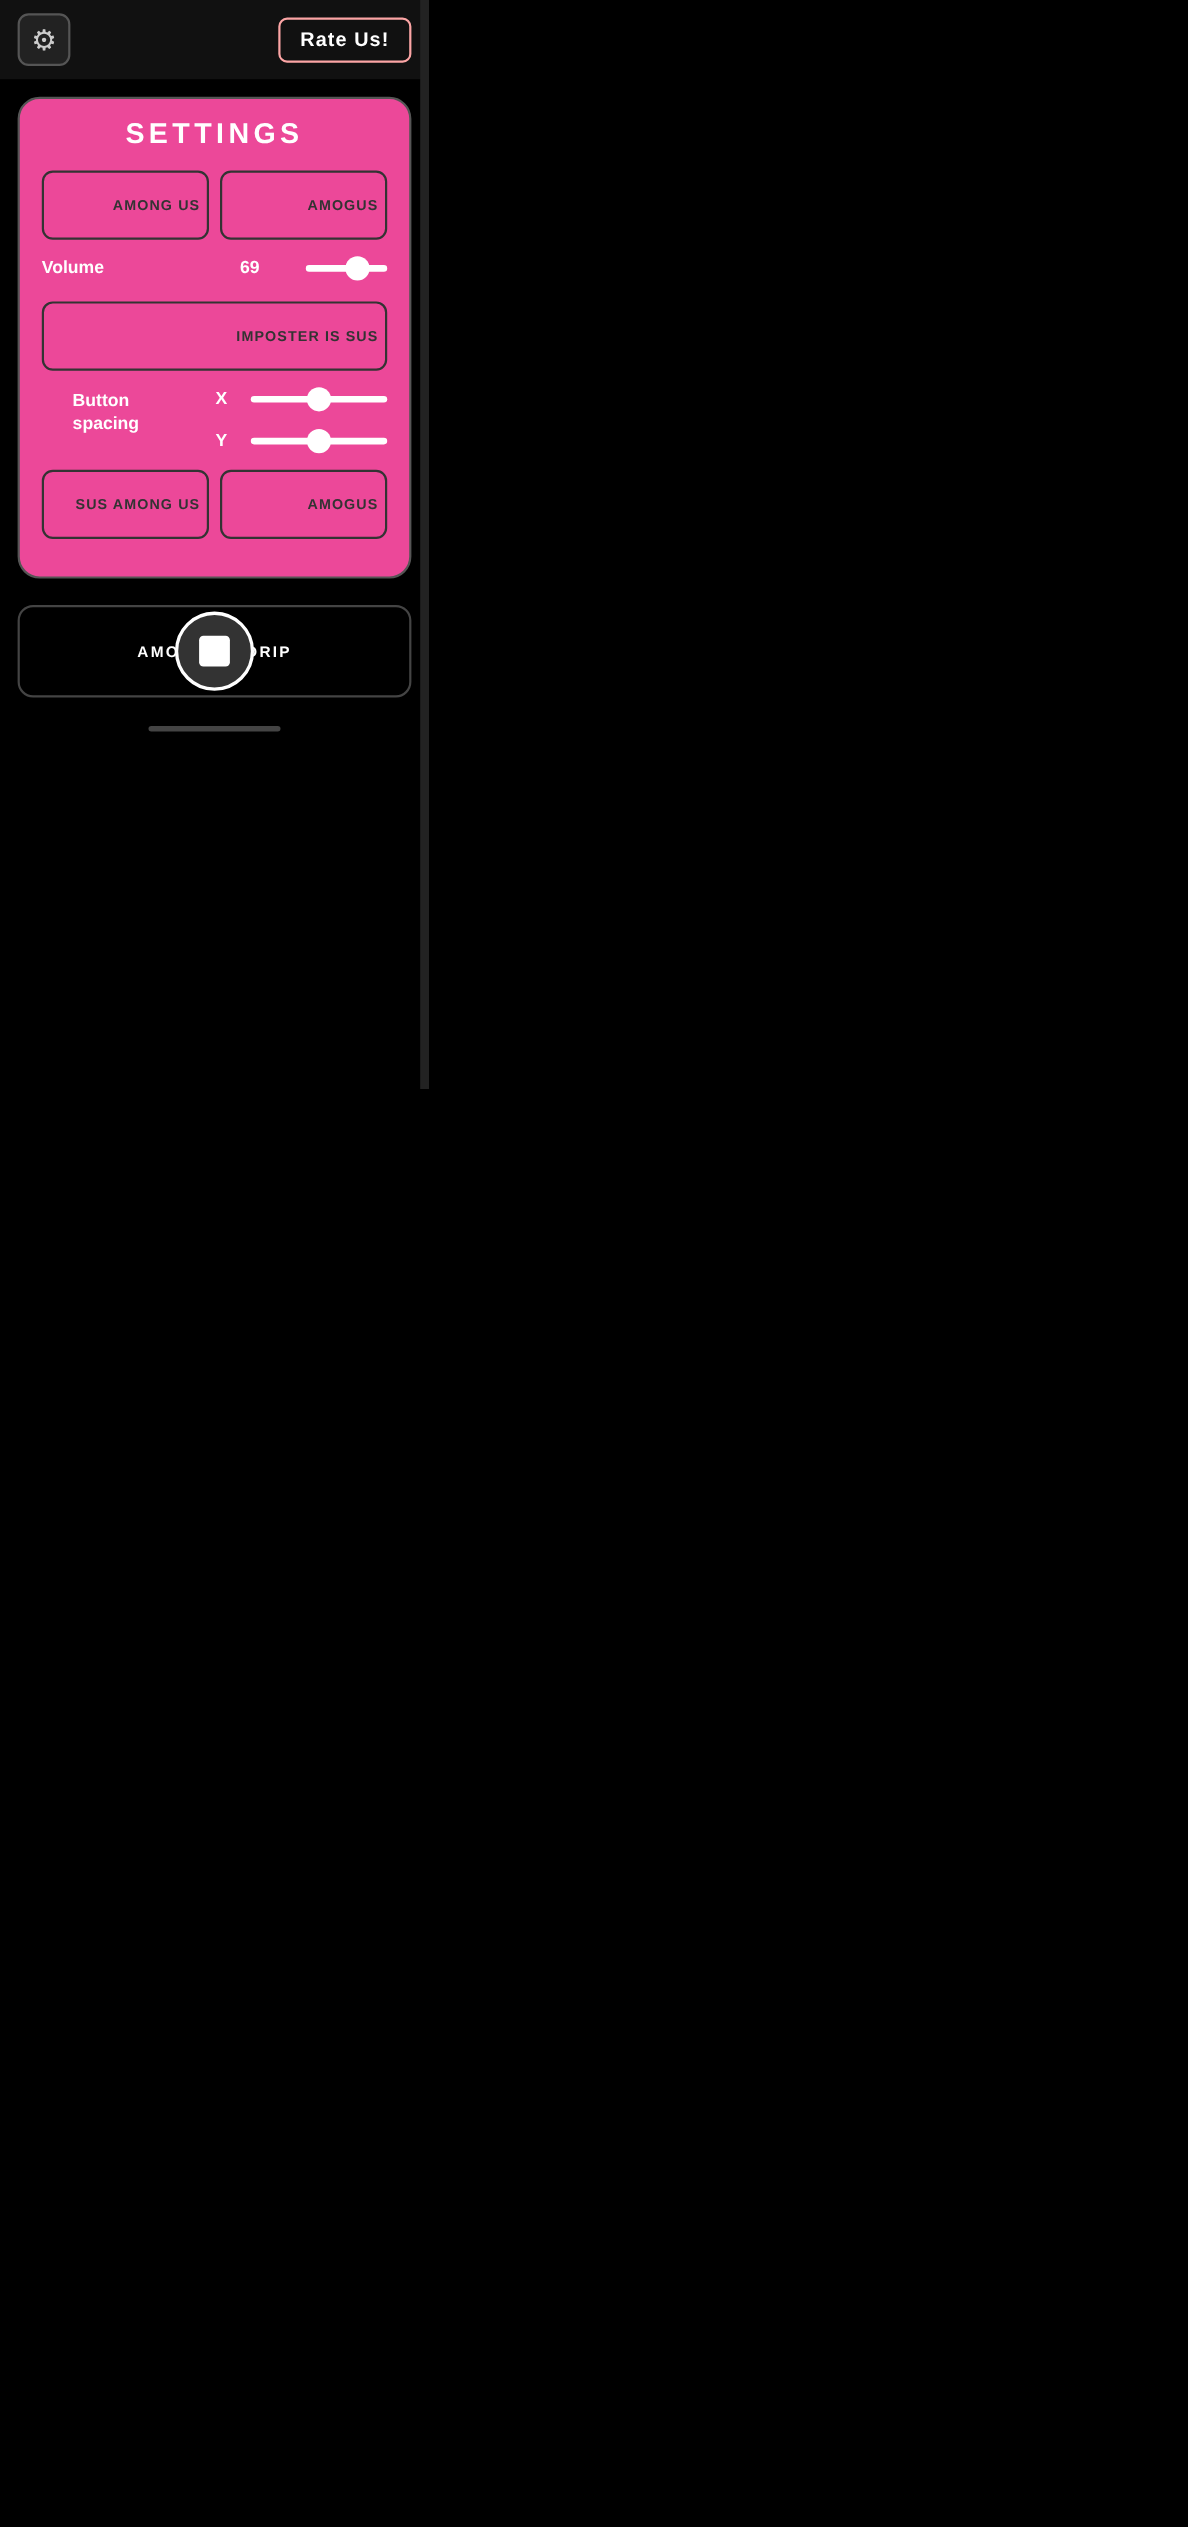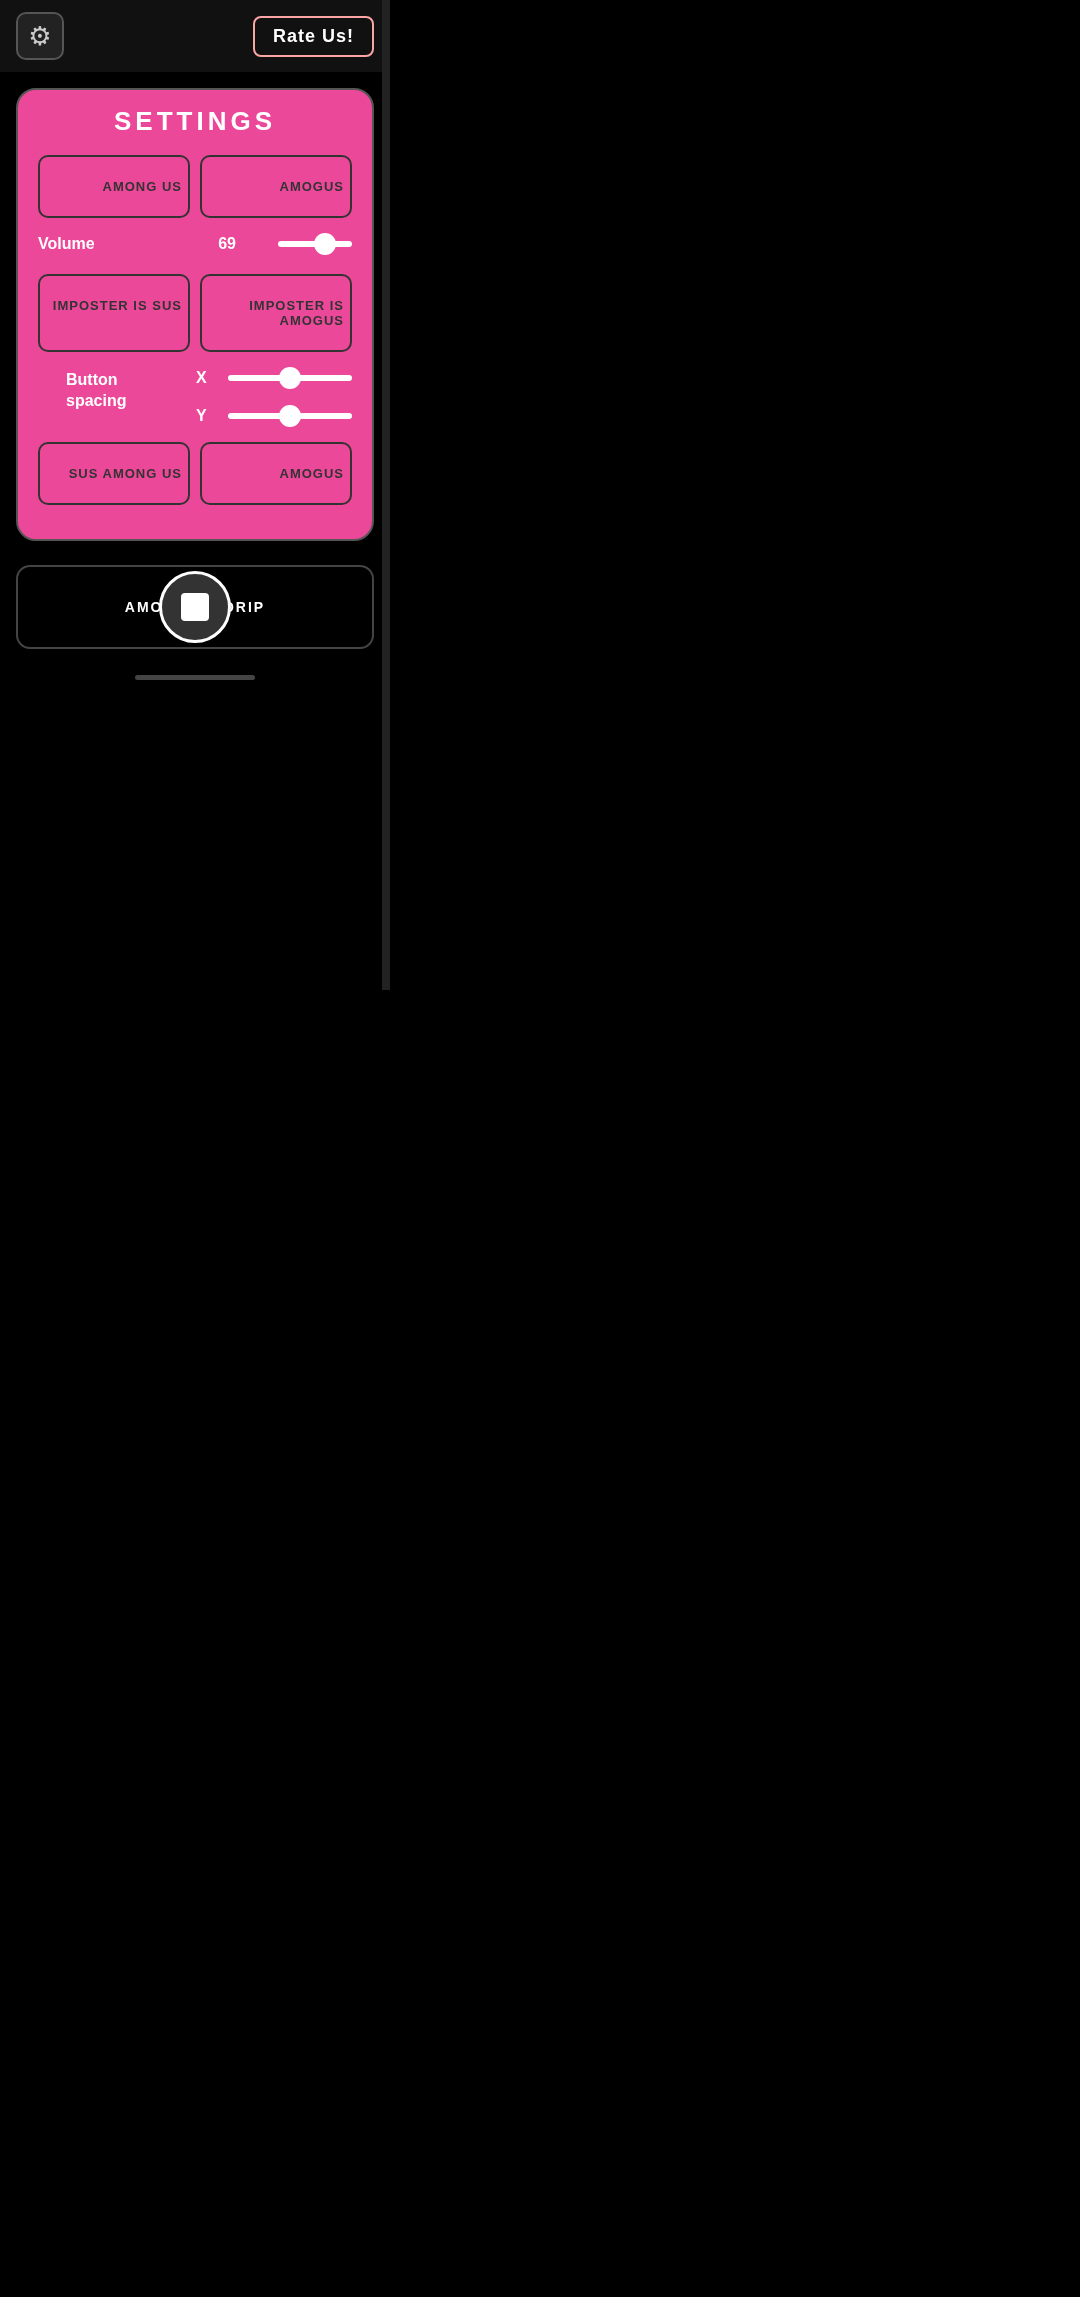--- a/index.html
+++ b/index.html
@@ -330,21 +330,20 @@
         <div class="setting-row">
           <div class="setting-label">Volume</div>
           <div class="setting-value">69</div>
           <div class="slider-container">
             <input type="range" min="0" max="100" value="69" style="width: 100%;">
           </div>
         </div>
 
         <div class="settings-row-buttons">
           <div class="settings-peek-btn">IMPOSTER IS SUS</div>
-          <div class="settings-peek-btn">IMPOSTER IS AMOGUS</div>
         </div>
 
         <div style="display:flex; align-items:flex-start; margin-bottom:0;margin-left:28px;">
           <div class="setting-label" style="white-space:pre-line; line-height:1.3; padding-top:4px;">Button
 spacing</div>
           <div style="flex:1;">
             <div class="xy-row">
               <div class="axis-label">X</div>
               <div class="slider-container">
                 <input type="range" min="0" max="100" value="50" style="width: 100%;">

